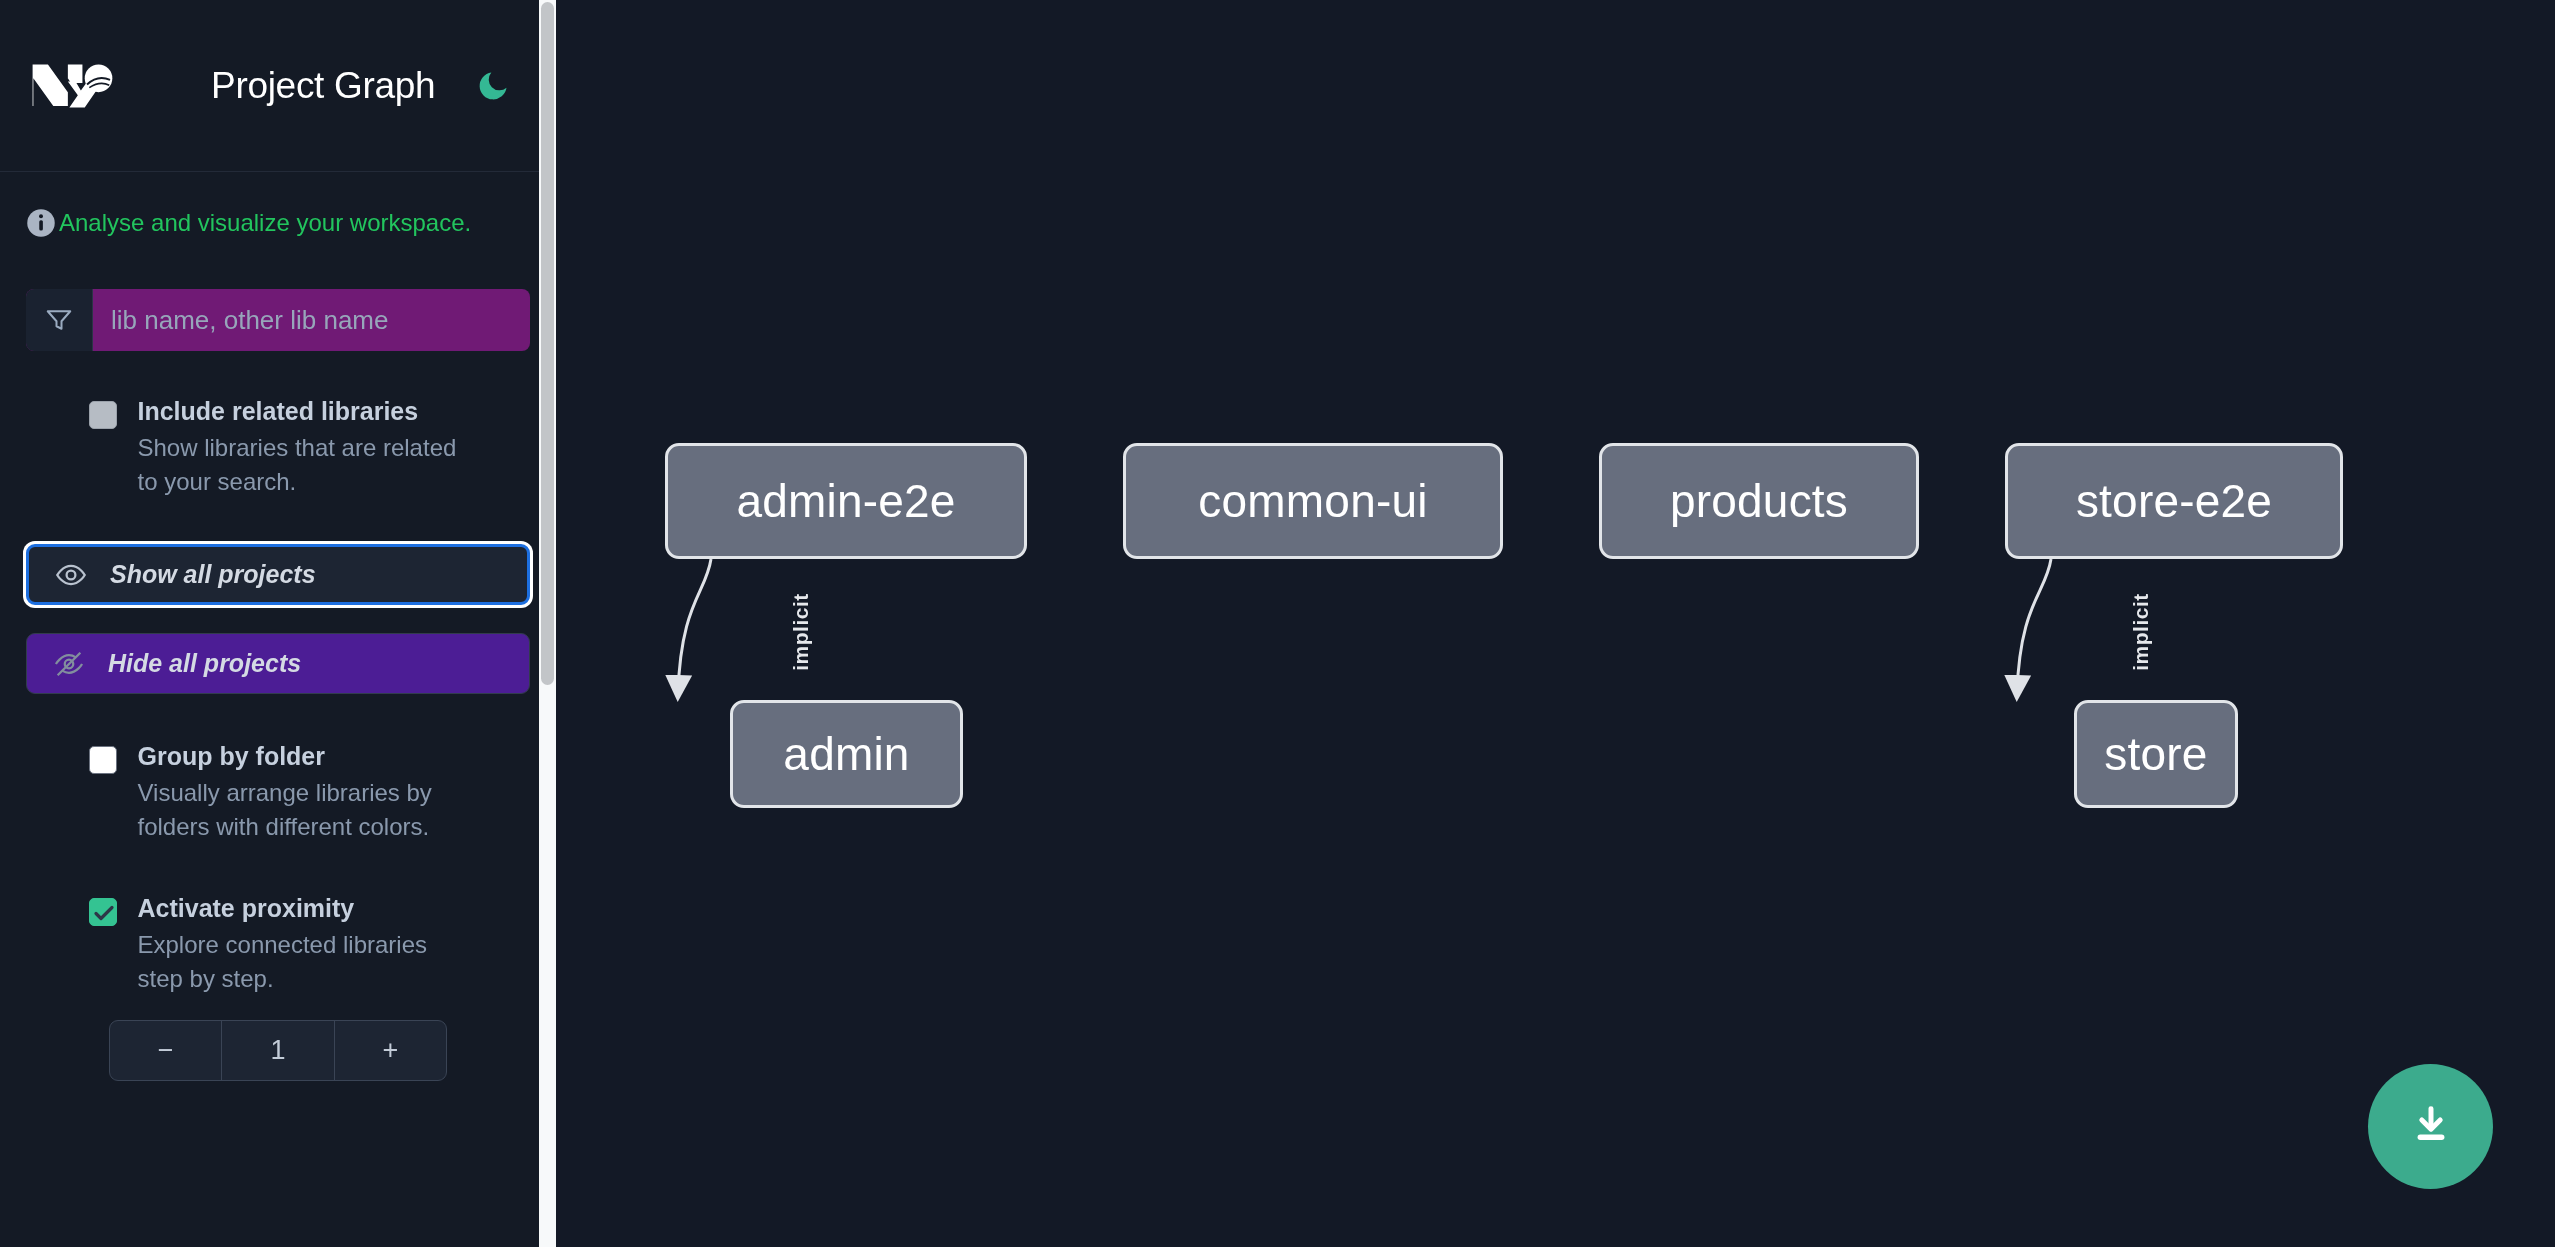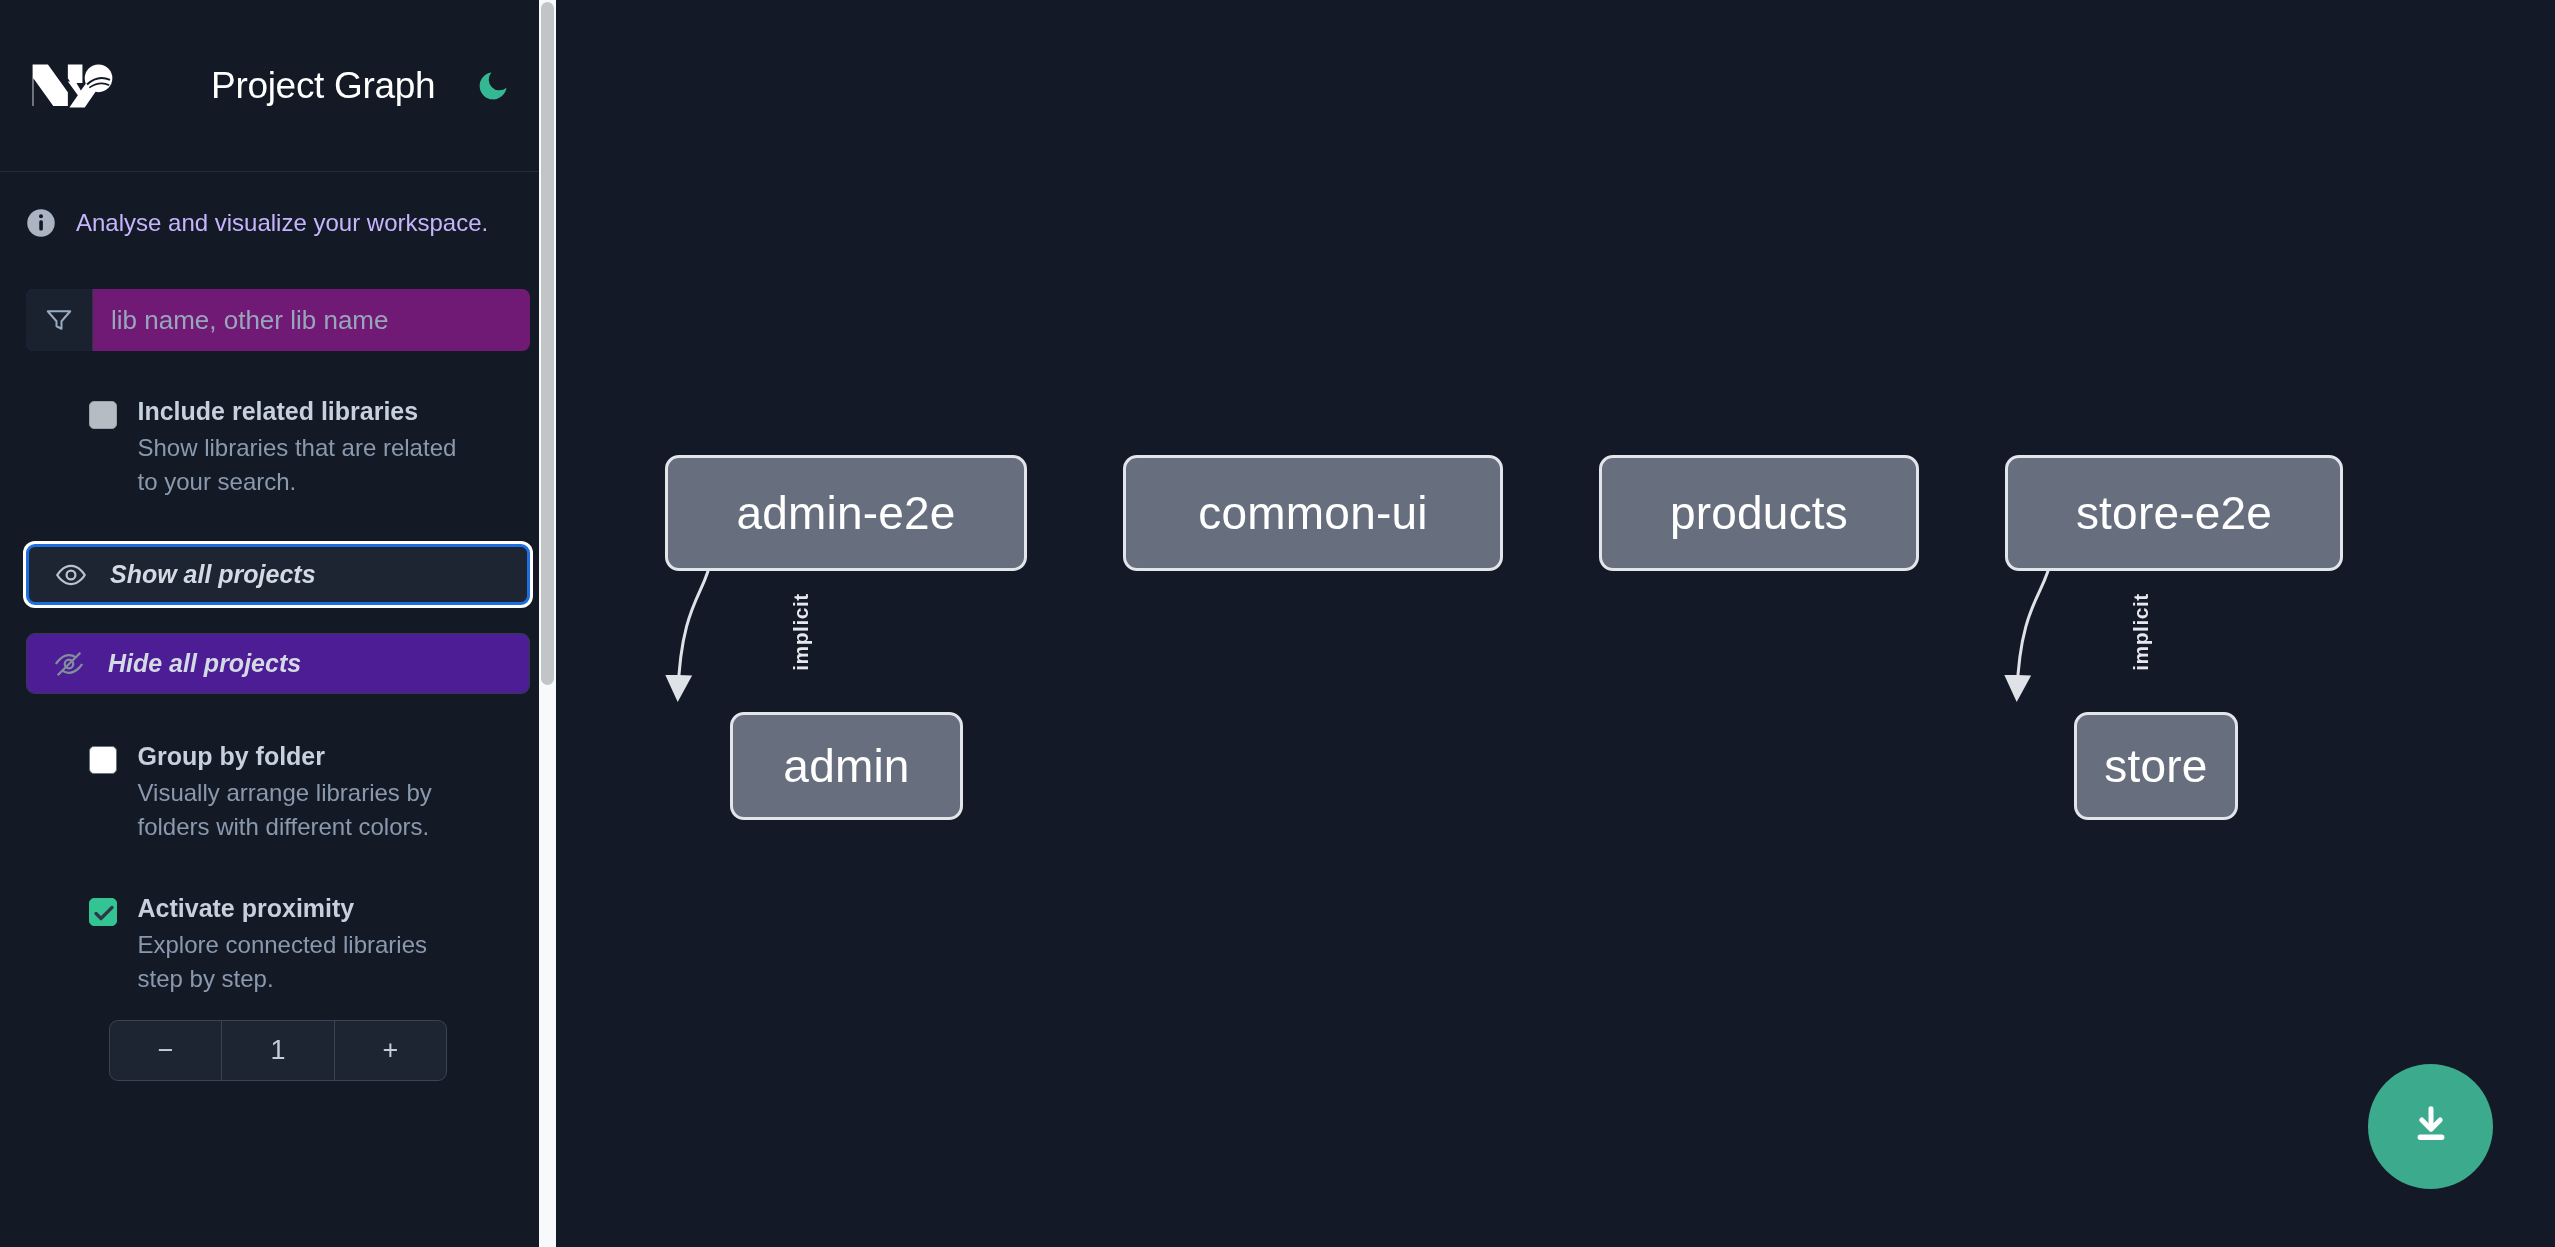--- a/index.html
+++ b/index.html
@@ -38,22 +38,22 @@
   .moon-icon { margin-left: 40px; width: 40px; height: 40px; flex:0 0 40px; display:flex; align-items:center; }
 
   .info-row {
     display: flex;
     align-items: center;
     padding: 36px 26px 0 26px;
   }
   .info-icon { width: 30px; height: 30px; flex: 0 0 30px; }
   .info-text {
     font-size: 24px;
-    color: #c4b5fd;
-    margin-left: 20px;
+    color: #22c55e;
+    margin-left: 3px;
     white-space: nowrap;
   }
 
   .search-wrap {
     margin: 51px 26px 0 26px;
     height: 62px;
     display: flex;
     align-items: stretch;
     background: #701a75;
     border-radius: 8px;
@@ -162,21 +162,20 @@
     position: absolute;
     background: #676e7e;
     border: 3px solid #e2e5e9;
     border-radius: 14px;
     display: flex; align-items: center; justify-content: center;
     color: #ffffff;
     font-size: 46px;
     font-family: "Liberation Sans", sans-serif;
     letter-spacing: 0.2px;
     cursor: pointer;
-    margin-top: 12px;
   }
   .edge-label {
     position: absolute;
     color: #e6e8ec;
     font-size: 21px;
     font-weight: 700;
     transform: rotate(-90deg);
     transform-origin: center center;
     white-space: nowrap;
     letter-spacing: 0.5px;

